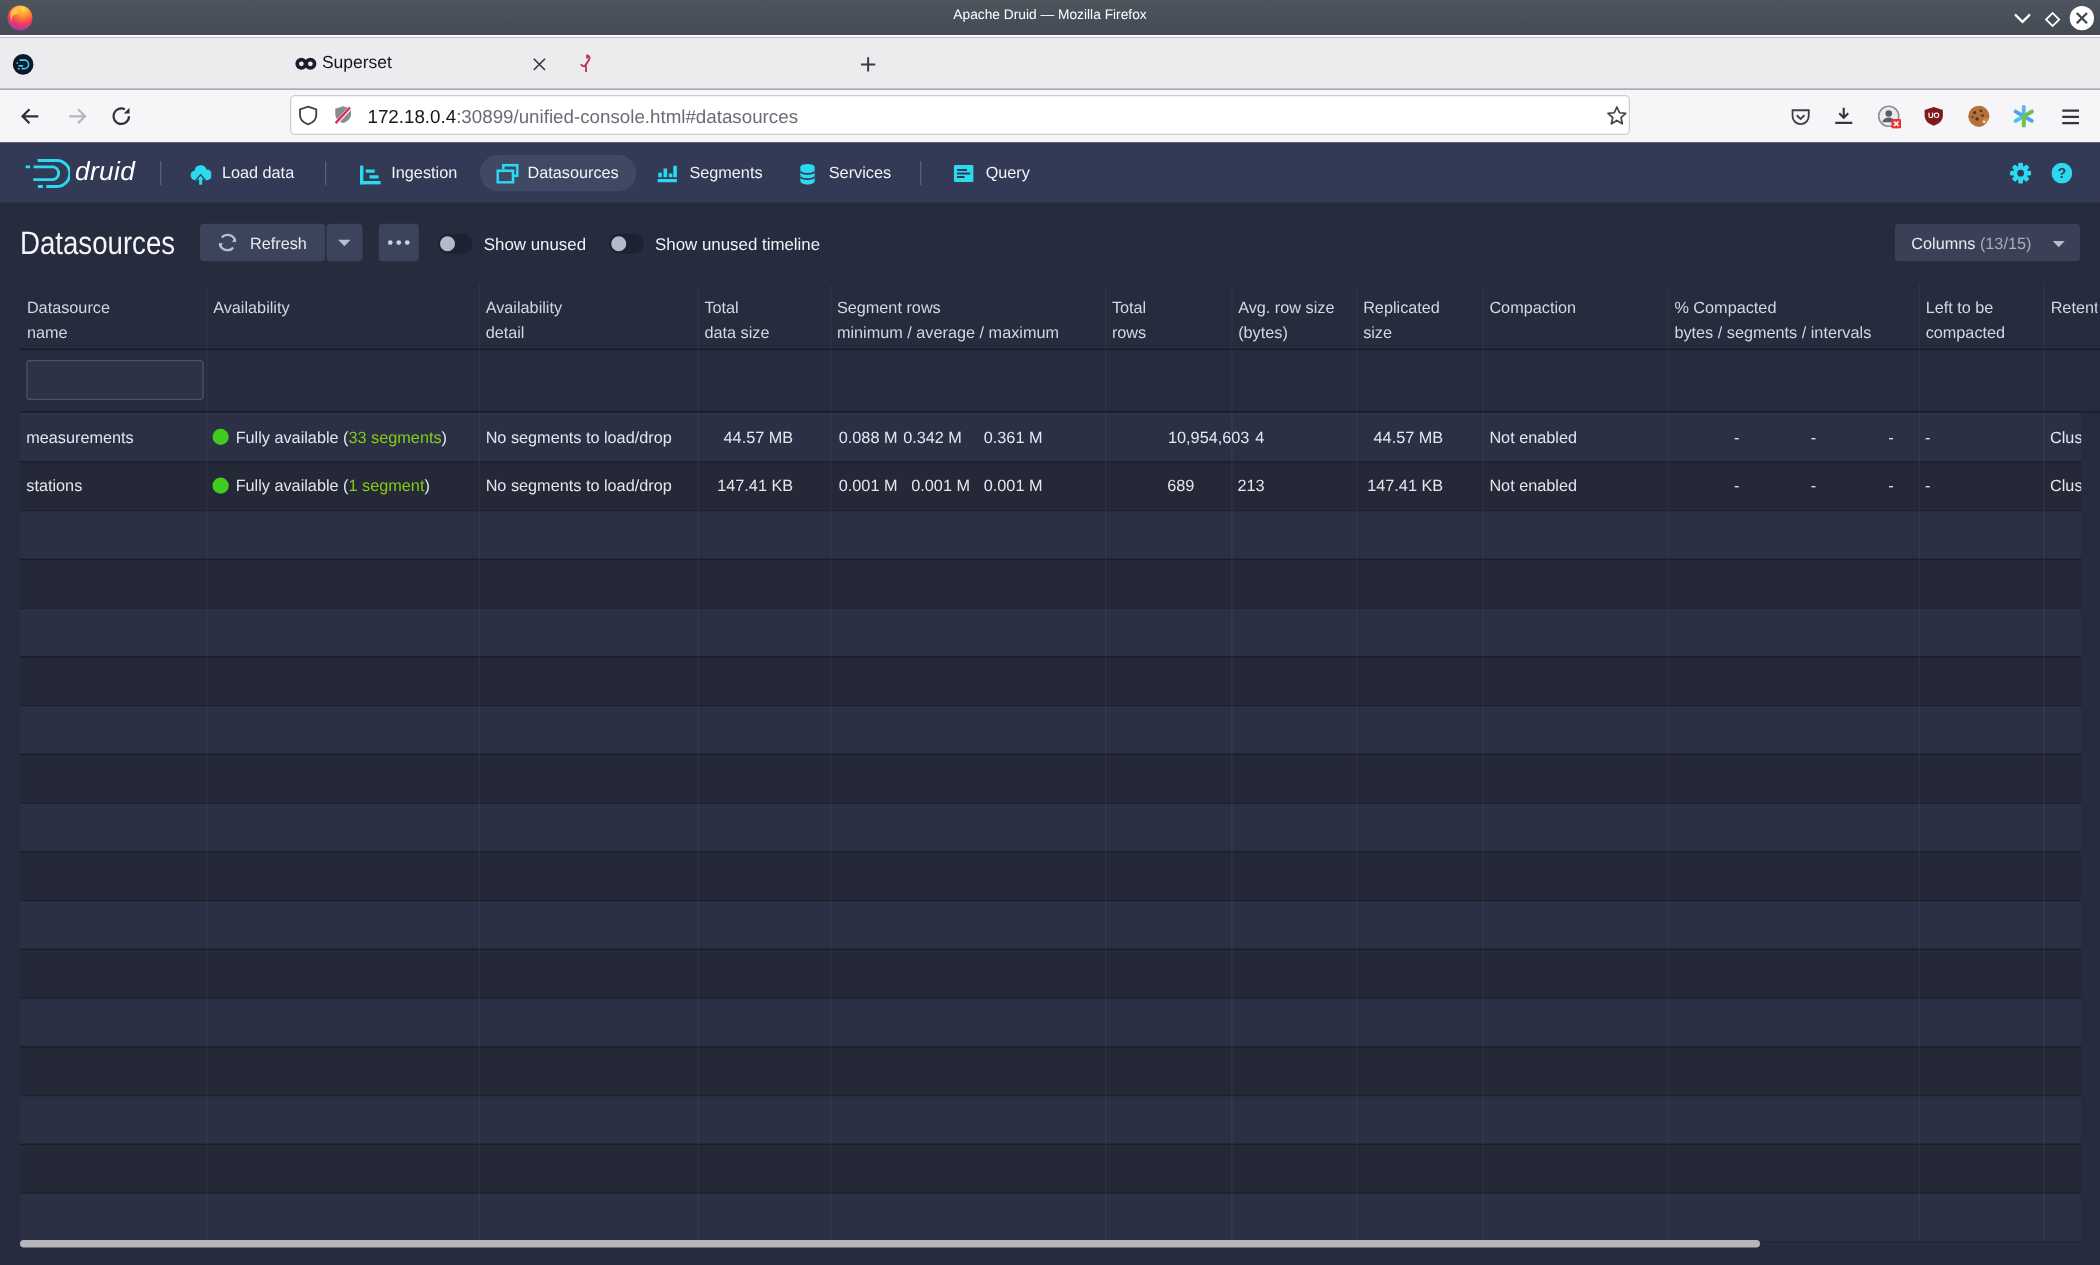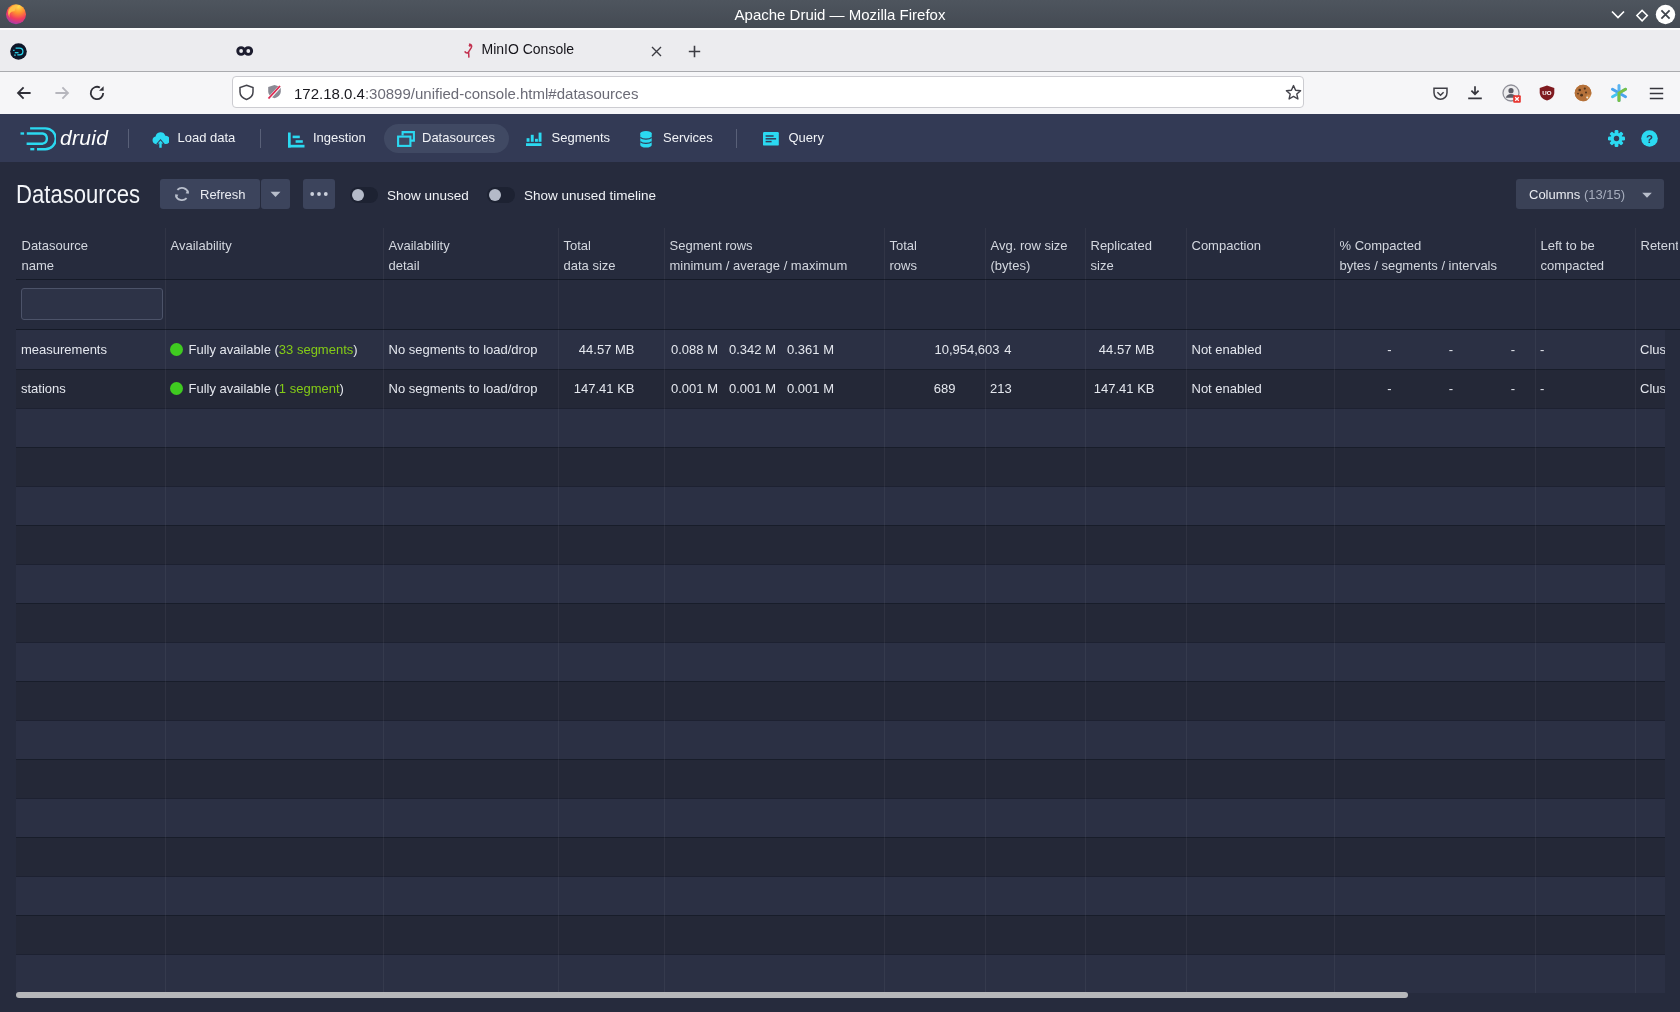--- a/index.html
+++ b/index.html
@@ -1,18 +1,18 @@
 <!DOCTYPE html>
 <html><head><meta charset="utf-8"><style>
 * { margin:0; padding:0; box-sizing:border-box; }
 html,body { width:1680px; height:1012px; overflow:hidden; background:#262b3d;
   font-family:"Liberation Sans",sans-serif; -webkit-font-smoothing:antialiased; }
 #titlebar { position:absolute; left:0; top:0; width:1680px; height:28px;
   background:linear-gradient(#4e555e,#444a53); }
-#titlebar .ttl { position:absolute; top:5.5px; width:100%; text-align:center; color:#fff; font-size:15px; }
+#titlebar .ttl { position:absolute; top:5.5px; width:100%; text-align:center; color:#fff; font-size:11px; }
 #tabline { position:absolute; left:0; top:28px; width:1680px; height:1.5px; background:#fbfbfc; }
 #tabbar { position:absolute; left:0; top:29.5px; width:1680px; height:41.5px; background:#ececef; }
 #toolbar { position:absolute; left:0; top:71px; width:1680px; height:43px; background:#f6f6f8;
   border-top:1.5px solid #aaabaf; }
 .tab { position:absolute; top:2px; height:35.5px; font-size:14px; color:#15141a; }
 .tab .x { position:absolute; top:12px; }
 #atab { left:3px; width:222px; background:#f8f8fa; border-radius:8px; box-shadow:0 0 2px rgba(0,0,0,.25); }
 #urlfield { position:absolute; left:232px; top:76px; width:1072px; height:32px;
   background:#fff; border:1px solid #ccccd1; border-radius:4px; }
 #urltext { position:absolute; left:294px; top:85px; font-size:15px; color:#19191f; }
@@ -62,22 +62,22 @@
 <path d="M3.8 6.2 A9.3 9.3 0 0 1 14.8 2.6 C11.5 3.4 9.9 5.4 9.6 8.2 C7.6 7.9 6 8.6 5 10.2 C4.2 11.6 4.2 13.5 4.9 15 A9.7 9.7 0 0 1 3.8 6.2 Z" fill="#ffc24a" opacity="0.95"></path>
 </svg>
 <svg style="position:absolute;left:1605px;top:2px" width="75" height="25" viewBox="0 0 75 25">
 <path d="M7 9.5 l6 6 6-6" stroke="#fff" stroke-width="1.7" fill="none"></path>
 <rect x="33.4" y="9.9" width="7.4" height="7.4" transform="rotate(45 37.1 13.6)" stroke="#fff" stroke-width="1.5" fill="none"></rect>
 <circle cx="60.5" cy="12.5" r="9.7" fill="#fff"></circle>
 <path d="M56.4 8.4 l8.2 8.2 M64.6 8.4 l-8.2 8.2" stroke="#3e444c" stroke-width="1.8"></path>
 </svg>
 <div id="tabline"></div>
 <div id="tabbar">
-  <div class="tab" style="left:450px;width:222px">
-    <span style="position:absolute;left:31.5px;top:9.5px">MinIO Console</span>
+  <div class="tab" style="left:225px;width:222px">
+    <span style="position:absolute;left:32.5px;top:9.5px">Superset</span>
     <span class="x" style="left:201px"><svg width="11" height="11" viewBox="0 0 11 11">
           <path d="M1 1 L10 10 M10 1 L1 10" stroke="#3c3c43" stroke-width="1.4" fill="none"></path>
         </svg></span>
   </div>
 </div>
 <svg style="position:absolute;left:10px;top:43px" width="17" height="17" viewBox="0 0 17 17">
 <circle cx="8.5" cy="8.5" r="8.3" fill="#0e1628"></circle>
 <g stroke="#2bd9f1" stroke-width="1.25" fill="none">
 <path d="M5.6 5.1 h3.9 a3.4 3.4 0 0 1 0 6.8 h-2.2"></path>
 <path d="M3.2 7.4 h1.3"></path>
@@ -337,21 +337,21 @@
 <div class="hc" style="left:1191.5px">Compaction</div>
 <div class="hc" style="left:1339.5px">% Compacted<br>bytes / segments / intervals</div>
 <div class="hc" style="left:1540.5px">Left to be<br>compacted</div>
 <div class="hc" style="left:1640.5px;width:37px;overflow:hidden">Retention</div>
 <div class="cell" style="left:21px;top:330px">measurements</div>
 <div class="dot" style="left:170px;top:343px"></div>
 <div class="cell" style="left:188.5px;top:330px">Fully available (<span class="lnk">33 segments</span>)</div>
 <div class="cell" style="left:388.5px;top:330px">No segments to load/drop</div>
 <div class="cell" style="left:558px;top:330px;width:76.5px;text-align:right">44.57 MB</div>
 <div class="cell" style="left:658px;top:330px;width:60px;text-align:right">0.088 M</div>
-<div class="cell" style="left:716px;top:330px;width:60px;text-align:right">0.342 M</div>
+<div class="cell" style="left:716px;top:330px;width:60px;text-align:center">0.342 M</div>
 <div class="cell" style="left:774px;top:330px;width:60px;text-align:right">0.361 M</div>
 <div class="cell" style="left:928px;top:330px;width:71.5px;text-align:right">10,954,603</div>
 <div class="cell" style="left:990px;top:330px;width:21.5px;text-align:right">4</div>
 <div class="cell" style="left:1085px;top:330px;width:69.5px;text-align:right">44.57 MB</div>
 <div class="cell" style="left:1191.5px;top:330px">Not enabled</div>
 <div class="cell" style="left:1334px;top:330px;width:57.5px;text-align:right">-</div>
 <div class="cell" style="left:1395px;top:330px;width:58px;text-align:right">-</div>
 <div class="cell" style="left:1457px;top:330px;width:58px;text-align:right">-</div>
 <div class="cell" style="left:1540px;top:330px">-</div>
 <div class="cell" style="left:1640px;top:330px;width:25px;overflow:hidden">Cluster default</div>

